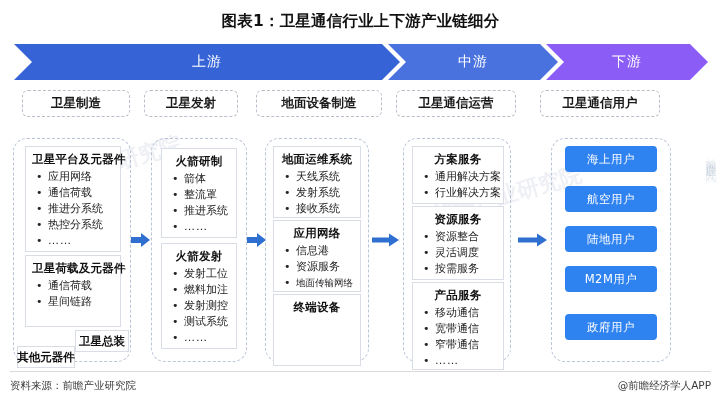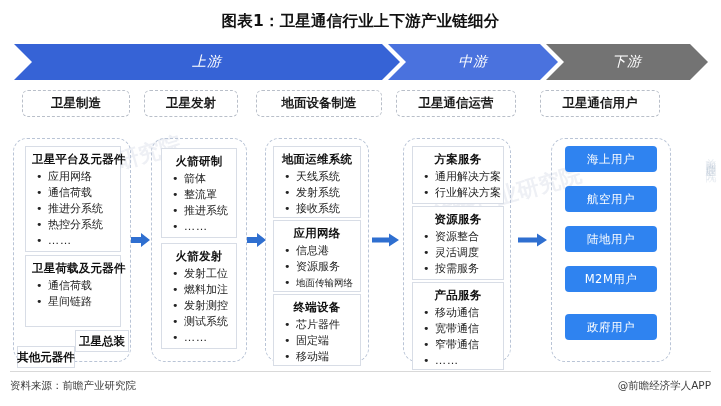--- a/index.html
+++ b/index.html
@@ -23,21 +23,21 @@
     font-weight: bold;
     letter-spacing: 0.2px;
     color: #111;
     white-space: nowrap;
   }
 
   
   .stage-banner {
     position: absolute;
     top: 44px; left: 14px;
-    width: 694px; height: 36px; font-style: italic;
+    width: 694px; height: 36px;
   }
   .stage {
     position: absolute;
     top: 0; height: 36px;
     display: flex;
     align-items: center;
     justify-content: center;
     color: #ffffff;
     font-size: 14px;
     font-weight: normal;
@@ -49,21 +49,21 @@
     background: #3663d6;
     clip-path: polygon(0 0, 368px 0, 386px 50%, 368px 100%, 0 100%, 18px 50%);
   }
   .stage-mid {
     left: 374px; width: 170px;
     background: #4a72de;
     clip-path: polygon(0 0, 152px 0, 170px 50%, 152px 100%, 0 100%, 18px 50%);
   }
   .stage-down {
     left: 532px; width: 162px;
-    background: #737373;
+    background: #8b5cf6;
     clip-path: polygon(0 0, 144px 0, 162px 50%, 144px 100%, 0 100%, 18px 50%);
   }
 
   
   .chip {
     position: absolute;
     height: 25px;
     border: 1px dashed #b9bfc9;
     border-radius: 6px;
     background: #ffffff;
@@ -302,25 +302,20 @@
   <div class="group-title">应用网络</div>
   <ul>
     <li>信息港</li>
     <li>资源服务</li>
     <li class="small">地面传输网络</li>
   </ul>
 </div>
 
 <div class="group" style="left:273px; top:294px; width:88px; height:72px;">
   <div class="group-title">终端设备</div>
-  <ul>
-    <li>芯片器件</li>
-    <li>固定端</li>
-    <li>移动端</li>
-  </ul>
 </div>
 
 <svg class="arrow" style="left:372px; top:233px;" width="28" height="14" viewBox="0 0 28 14">
   <path d="M0 4.5 L17 4.5 L17 0.5 L27 7 L17 13.5 L17 9.5 L0 9.5 Z" fill="#2f6fd0"></path>
 </svg>
 
 <div class="col" style="left:403px; top:138px; width:108px; height:224px;">
 </div>
 
 <div class="group" style="left:412px; top:146px; width:92px; height:58px;">

